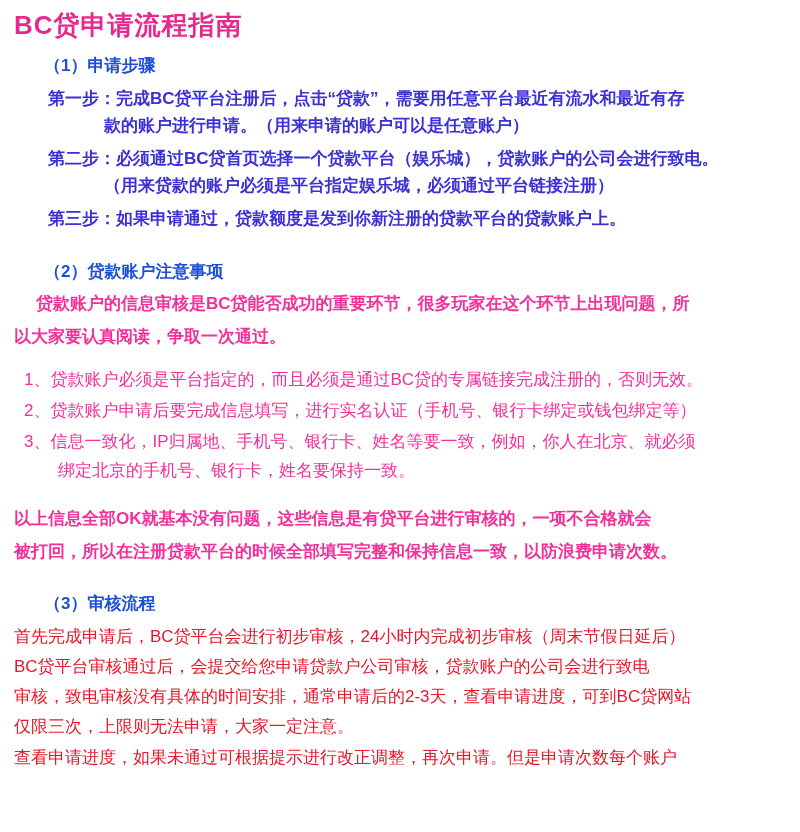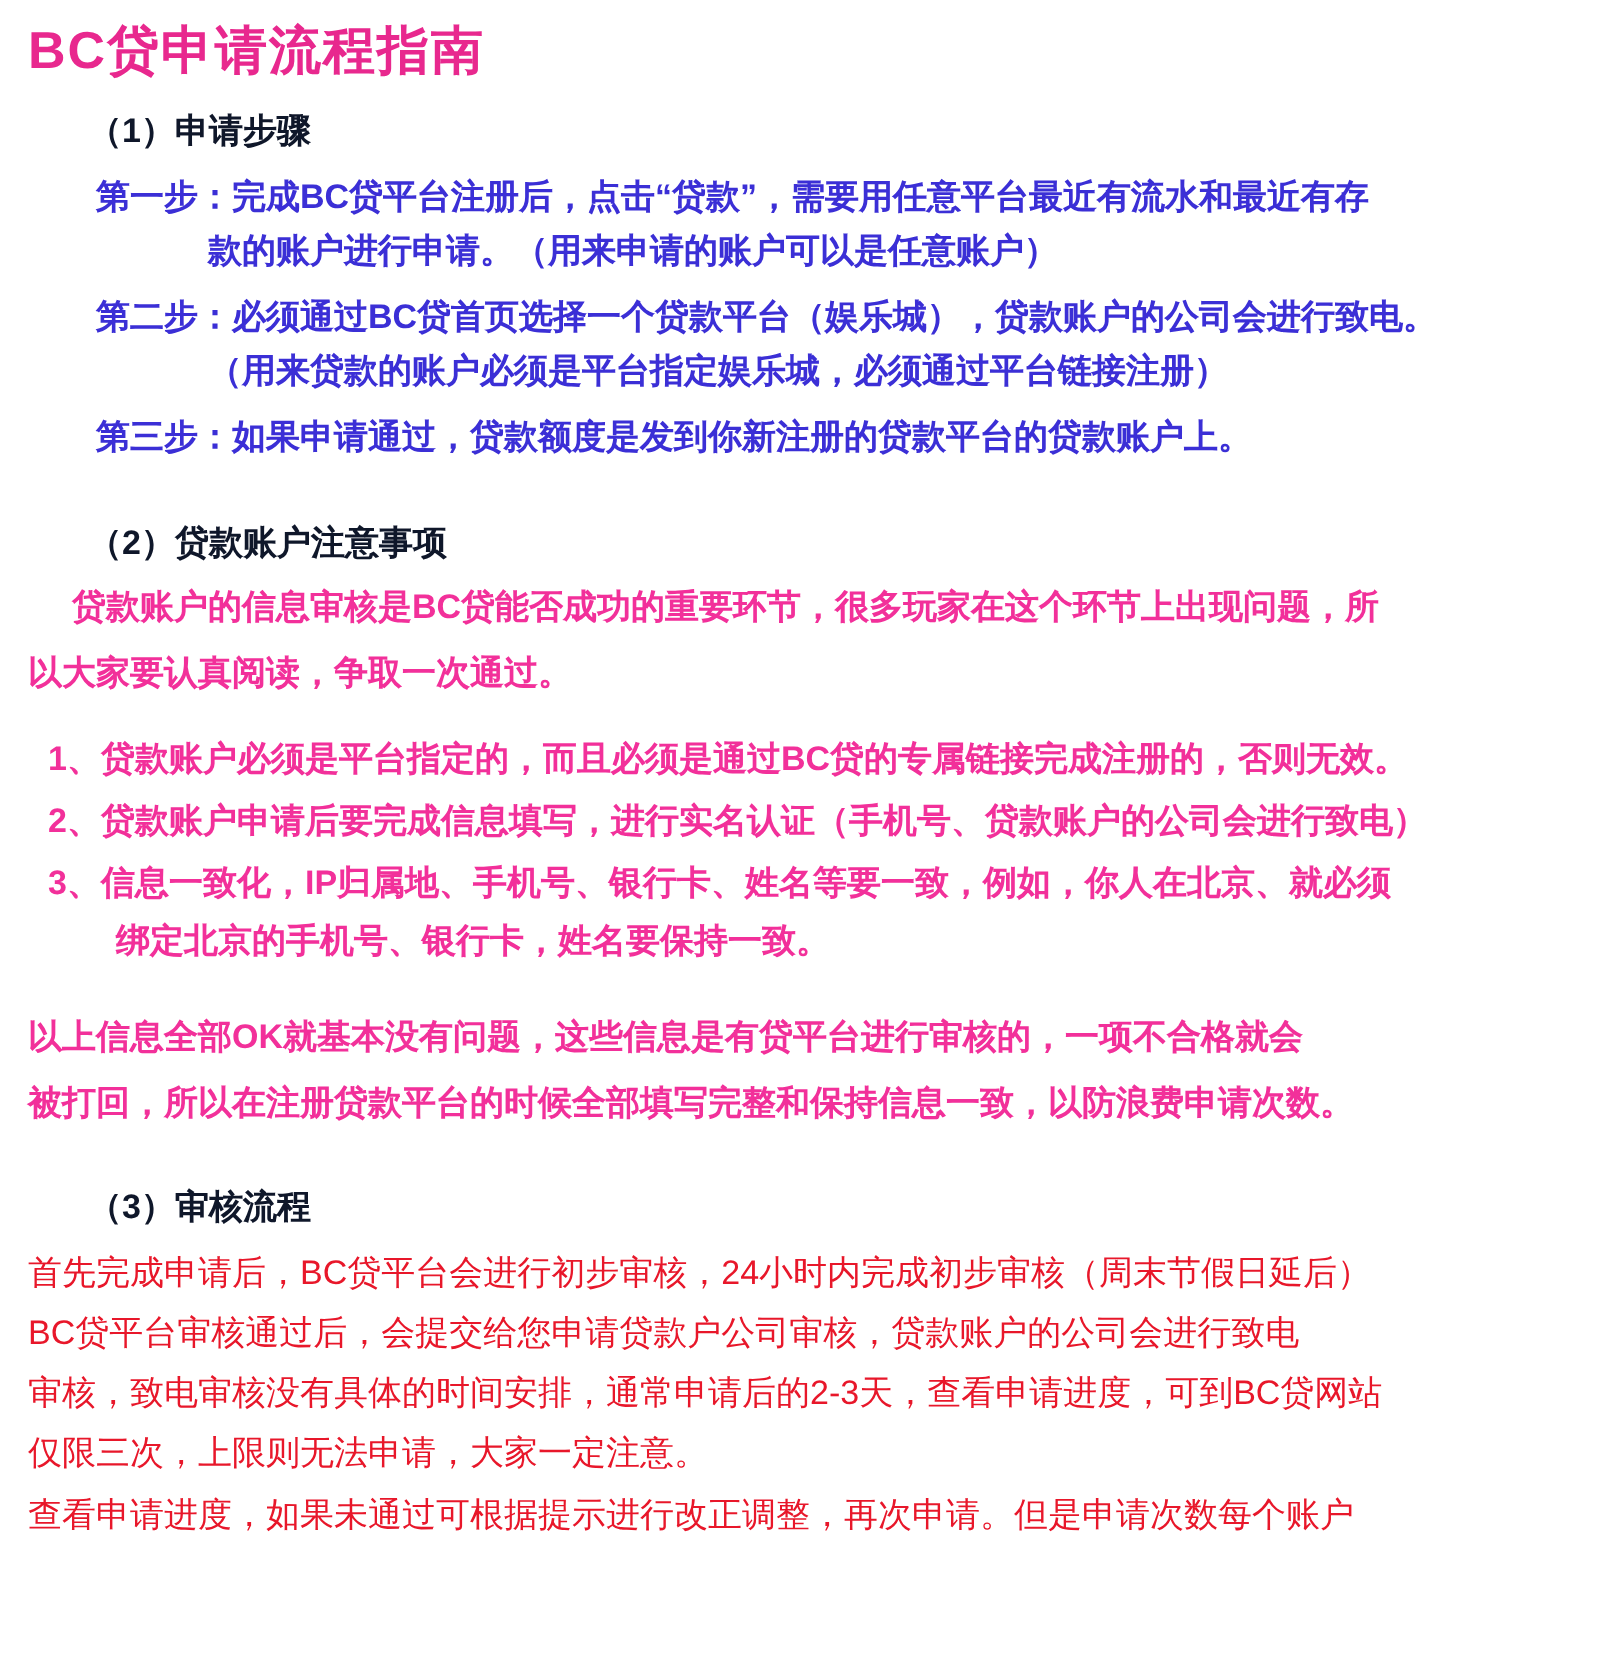--- a/index.html
+++ b/index.html
@@ -23,21 +23,21 @@
   .doc-title {
     text-align: left;
     color: #e8288e;
     font-size: 26px;
     font-weight: bold;
     letter-spacing: 1px;
     margin: 10px 0 12px 0;
     line-height: 1.2;
   }
   .section-heading {
-    color: #0f172a;
+    color: #1d4ed8;
     font-size: 17px;
     font-weight: bold;
     margin: 6px 0 6px 30px;
     line-height: 1.5;
   }
   .step-block {
     margin: 0 0 6px 0;
     line-height: 1.65;
   }
   .step-line {
@@ -66,21 +66,21 @@
     line-height: 1.7;
     margin: 4px 0 4px 0;
     text-indent: 22px;
   }
   .para-pink.noindent {
     text-indent: 0;
   }
   .list-item {
     color: #f2309a;
     font-size: 17px;
-    font-weight: bold;
+    font-weight: normal;
     line-height: 1.7;
     margin: 2px 0 2px 10px;
     padding-left: 0;
   }
   .list-item .cont {
     display: block;
     text-indent: 34px;
   }
   .para-red {
     color: #e8172a;
@@ -128,21 +128,21 @@
   <div class="para-pink">贷款账户的信息审核是BC贷能否成功的重要环节，很多玩家在这个环节上出现问题，所</div>
   <div class="para-pink noindent">以大家要认真阅读，争取一次通过。</div>
 
   <div class="spacer-sm"></div>
 
   <div class="list-item">
     <span>1、</span><span>贷款账户必须是平台指定的，而且必须是通过BC贷的专属链接完成注册的，否则无效。</span>
   </div>
 
   <div class="list-item">
-    <span>2、</span><span>贷款账户申请后要完成信息填写，进行实名认证（手机号、贷款账户的公司会进行致电）</span>
+    <span>2、</span><span>贷款账户申请后要完成信息填写，进行实名认证（手机号、银行卡绑定或钱包绑定等）</span>
   </div>
 
   <div class="list-item">
     <span>3、</span><span>信息一致化，IP归属地、手机号、银行卡、姓名等要一致，例如，你人在北京、就必须</span>
     <span class="cont">绑定北京的手机号、银行卡，姓名要保持一致。</span>
   </div>
 
   <div class="spacer-md"></div>
 
   <div class="para-pink noindent">以上信息全部OK就基本没有问题，这些信息是有贷平台进行审核的，一项不合格就会</div>

